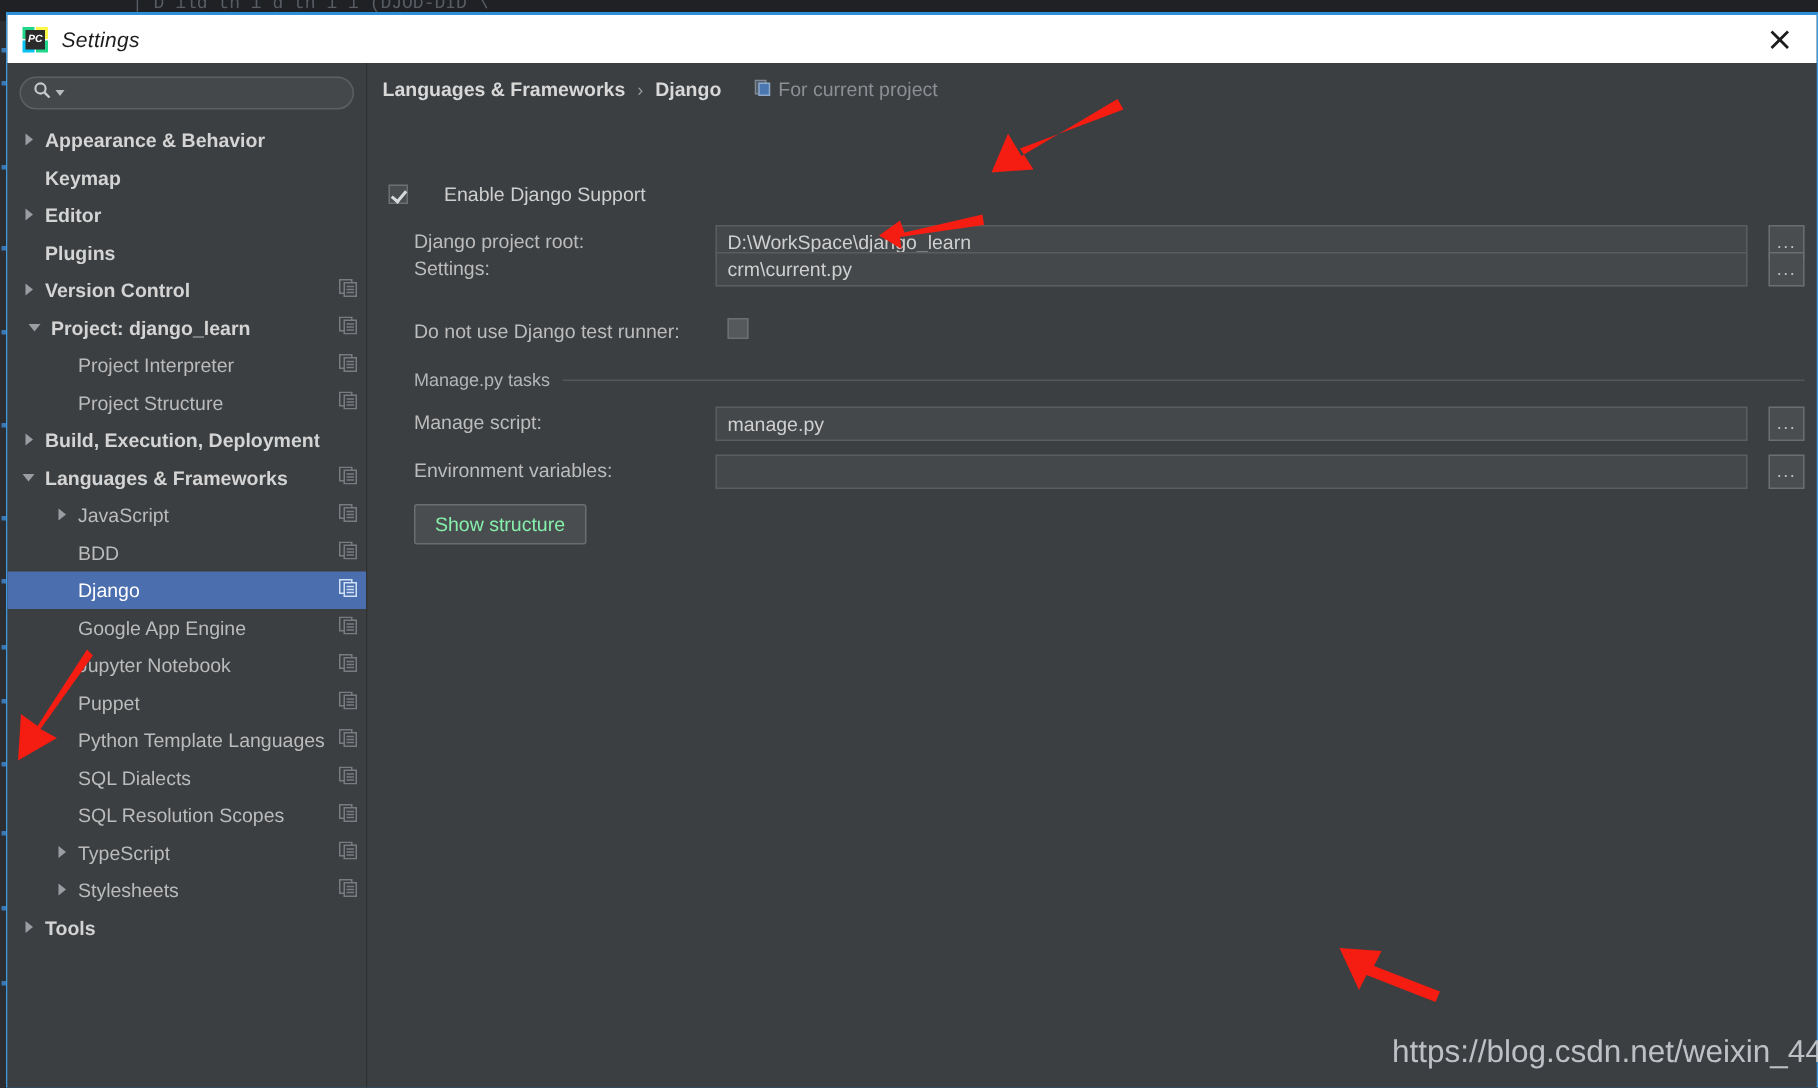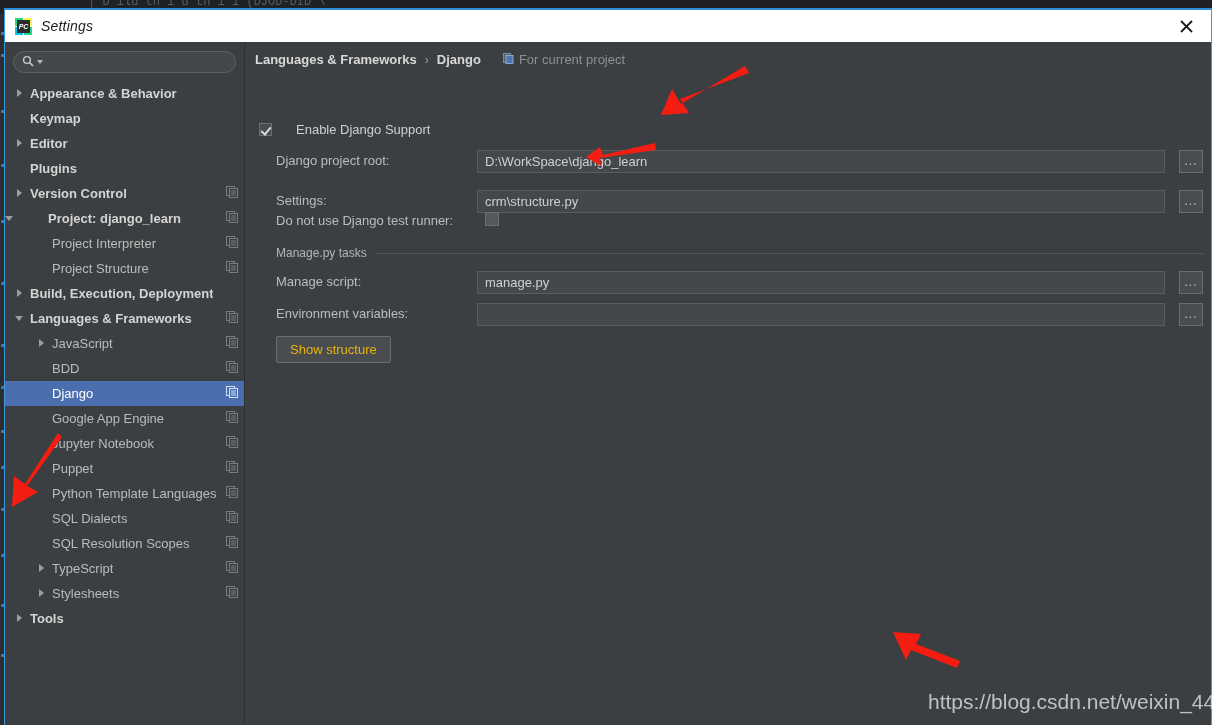--- a/index.html
+++ b/index.html
@@ -119,21 +119,21 @@
     position:absolute;left:240px;top:2px;width:14px;height:14px;
     border:1px solid #6b6f72;background:#56595b;box-sizing:border-box;
   }
 
   .sect{position:absolute;left:31px;right:8px;display:flex;align-items:center;}
   .sect .st{font-size:12px;color:#b3b6b8;white-space:nowrap;padding-right:8px;}
   .sect .line{flex:1;height:1px;background:#53565a;}
 
   .btn{
     display:inline-block;background:#4a4d4f;border:1px solid #6a6e71;border-radius:2px;
-    color:#eab308;font-size:13px;padding:5px 13px;box-sizing:border-box;
+    color:#86efac;font-size:13px;padding:5px 13px;box-sizing:border-box;
   }
   .show-structure{position:absolute;left:31px;top:294px;}
 
   
   .arrowlay{position:absolute;left:0;top:0;width:1212px;height:725px;pointer-events:none;}
 
   
   .watermark{
     position:absolute;left:928px;top:690px;font-size:21px;color:#c9ccd0;opacity:.92;
     white-space:nowrap;font-family:"Liberation Sans", sans-serif;
@@ -219,21 +219,21 @@
               <span class="arrow collapsed"></span>
               <span class="label">Version Control</span>
               <span class="mod-icon"><svg width="12" height="12" viewBox="0 0 12 12">
                   <rect x="0.5" y="0.5" width="8" height="9" fill="#3c3f41" stroke="#8d9196"></rect>
                   <rect x="3.5" y="2.5" width="8" height="9" fill="#3c3f41" stroke="#8d9196"></rect>
                   <line x1="5" y1="5" x2="10" y2="5" stroke="#8d9196"></line>
                   <line x1="5" y1="7" x2="10" y2="7" stroke="#8d9196"></line>
                   <line x1="5" y1="9" x2="10" y2="9" stroke="#8d9196"></line>
                 </svg></span>
             </div>
-            <div class="row bold" style="padding-left: 0; gap: 28px;">
+            <div class="row bold" style="padding-left: 14px;">
               <span class="arrow expanded"></span>
               <span class="label">Project: django_learn</span>
               <span class="mod-icon"><svg width="12" height="12" viewBox="0 0 12 12">
                   <rect x="0.5" y="0.5" width="8" height="9" fill="#3c3f41" stroke="#8d9196"></rect>
                   <rect x="3.5" y="2.5" width="8" height="9" fill="#3c3f41" stroke="#8d9196"></rect>
                   <line x1="5" y1="5" x2="10" y2="5" stroke="#8d9196"></line>
                   <line x1="5" y1="7" x2="10" y2="7" stroke="#8d9196"></line>
                   <line x1="5" y1="9" x2="10" y2="9" stroke="#8d9196"></line>
                 </svg></span>
             </div>
@@ -423,23 +423,23 @@
           <span class="cb checked"></span>
           <span class="t">Enable Django Support</span>
         </div>
 
         <div class="field" style="top:108px">
           <span class="lab">Django project root:</span>
           <span class="inp">D:\WorkSpace\django_learn</span>
           <span class="browse">...</span>
         </div>
 
-        <div class="field" style="top:148px">
+        <div class="field" style="top:126px">
           <span class="lab">Settings:</span>
-          <span class="inp">crm\structure.py</span>
+          <span class="inp">crm\current.py</span>
           <span class="browse">...</span>
         </div>
 
         <div class="field" style="top:168px">
           <span class="lab">Do not use Django test runner:</span>
           <span class="minicb"></span>
         </div>
 
         <div class="sect" style="top:204px">
           <span class="st">Manage.py tasks</span>

